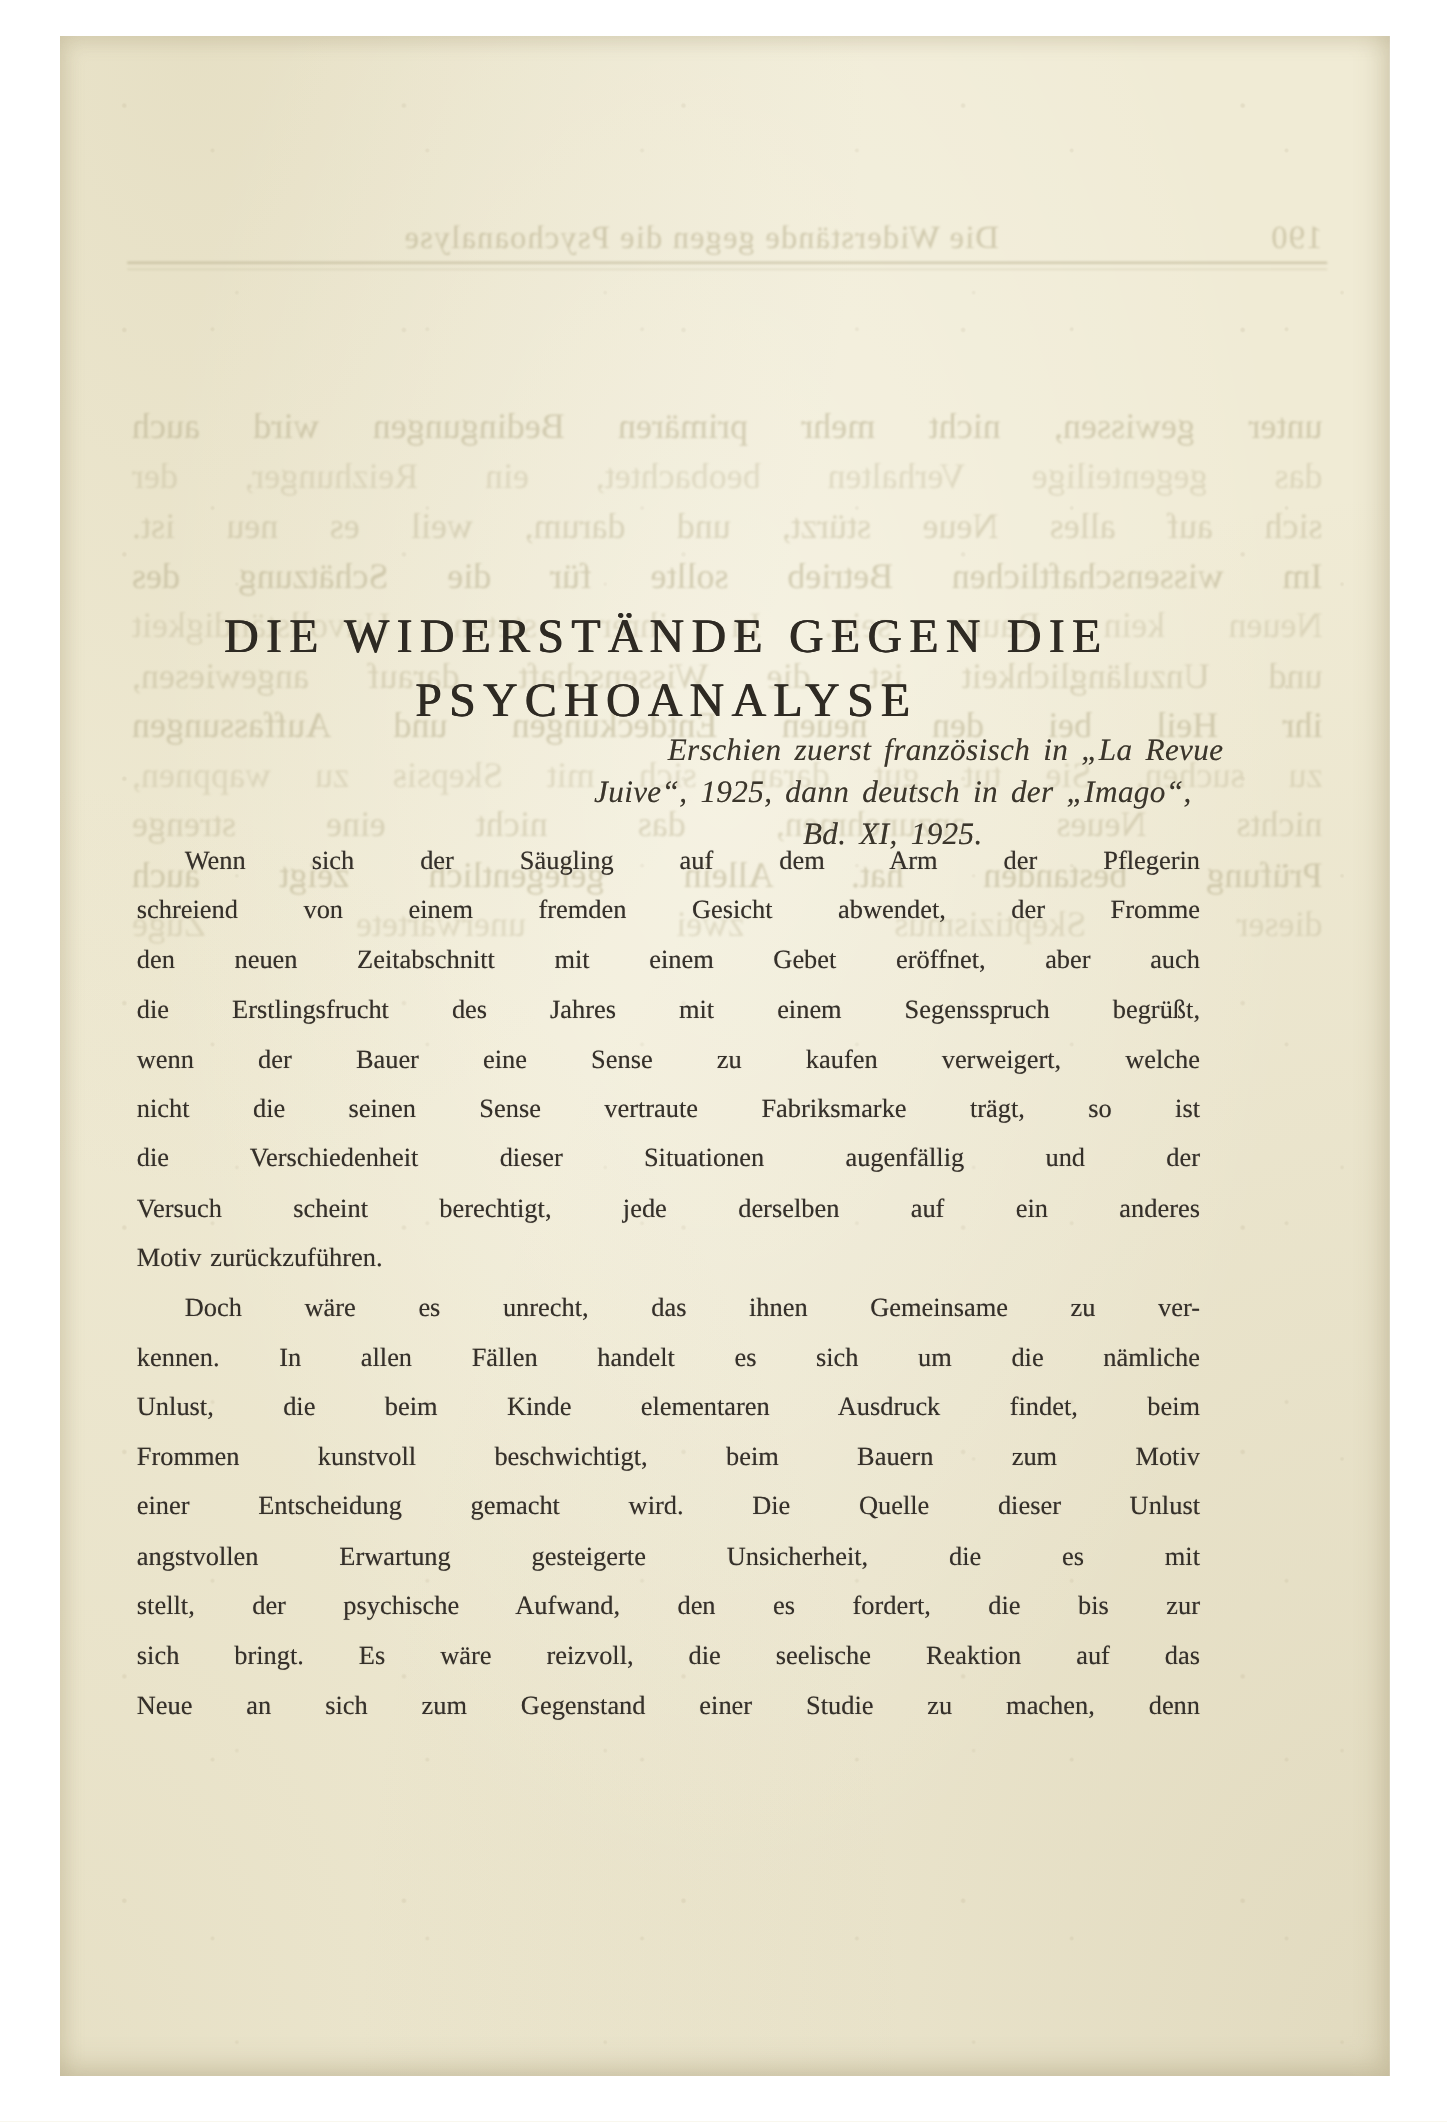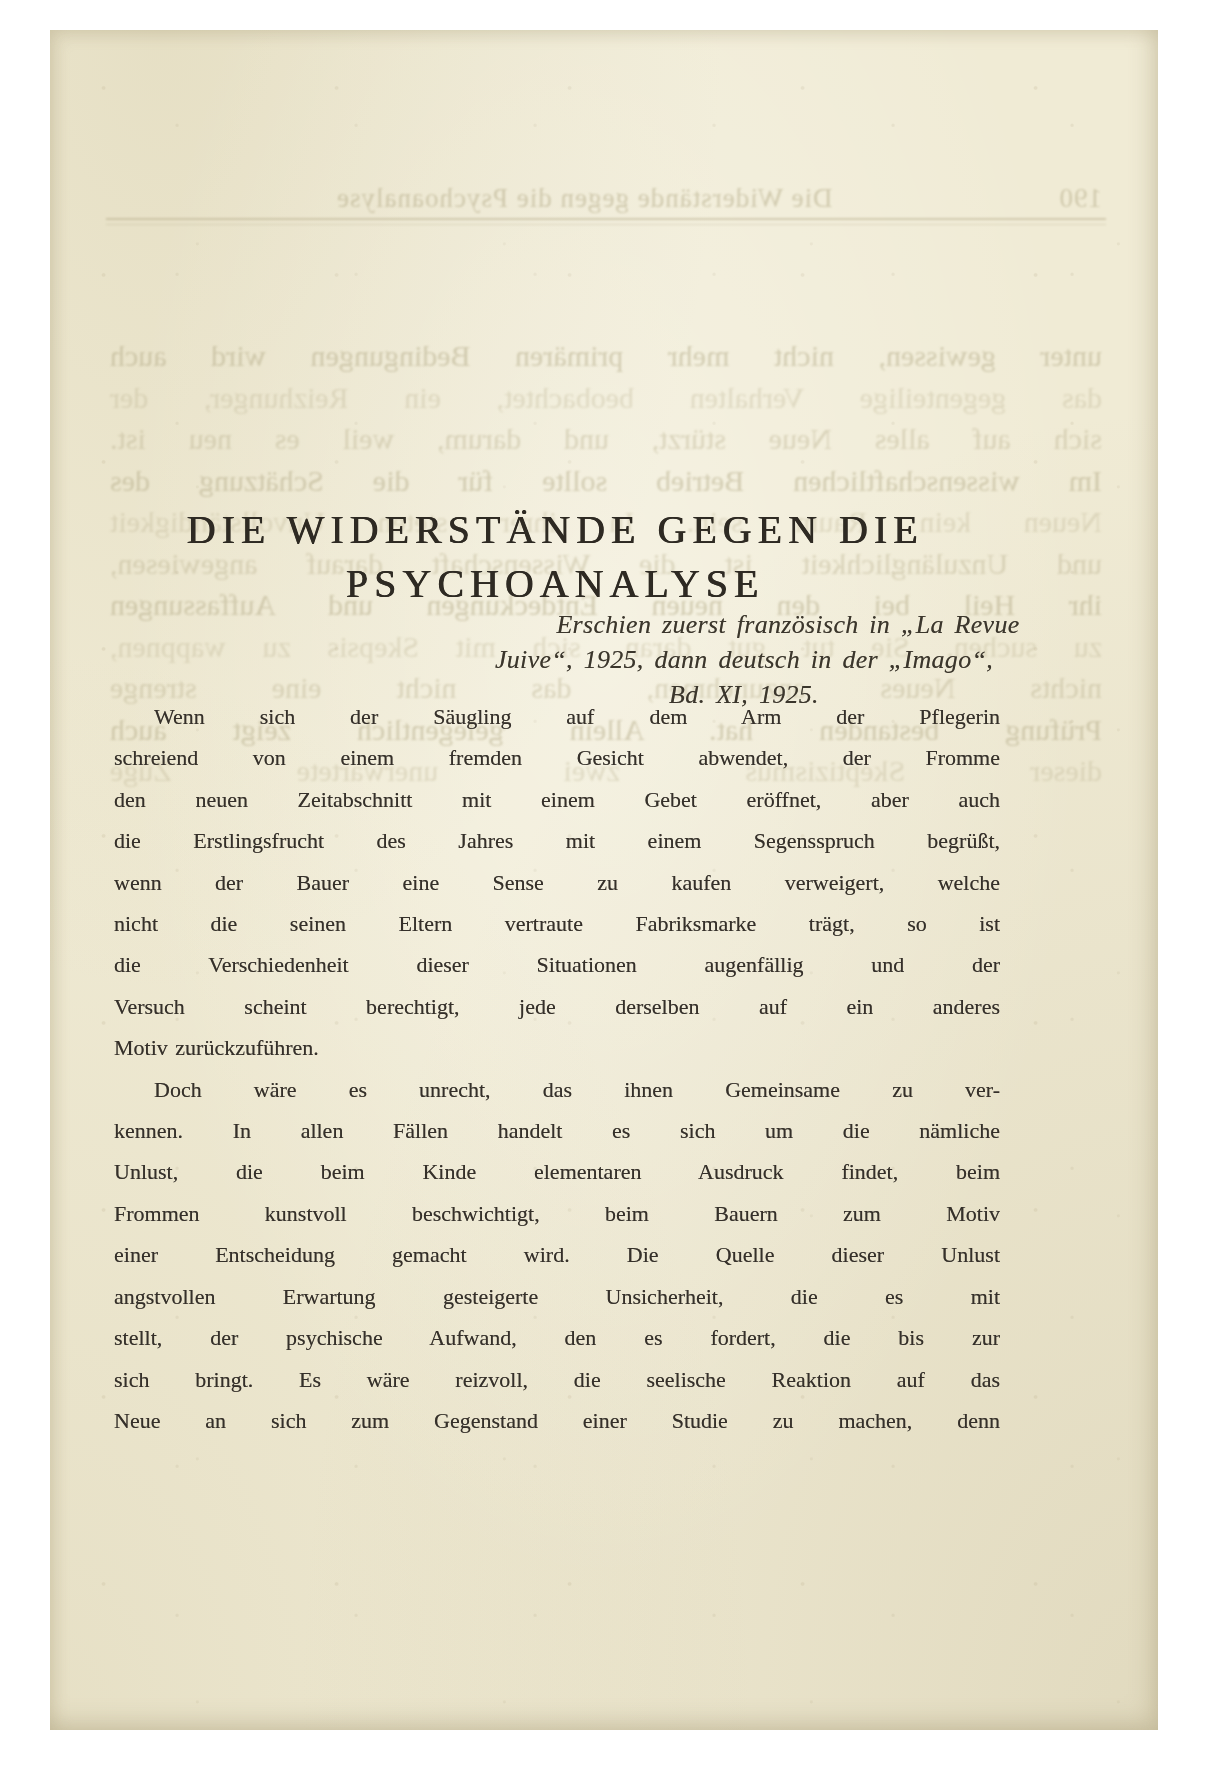--- a/index.html
+++ b/index.html
@@ -128,21 +128,21 @@
       <div class="line">Bd. XI, 1925.</div>
     </div>
 
   <div class="bodytext ink">
     <div class="para end-flush-left">
         <div class="line">Wenn sich der Säugling auf dem Arm der Pflegerin</div>
         <div class="line">schreiend von einem fremden Gesicht abwendet, der Fromme</div>
         <div class="line">den neuen Zeitabschnitt mit einem Gebet eröffnet, aber auch</div>
         <div class="line">die Erstlingsfrucht des Jahres mit einem Segensspruch begrüßt,</div>
         <div class="line">wenn der Bauer eine Sense zu kaufen verweigert, welche</div>
-        <div class="line">nicht die seinen Eltern vertraute Fabriksmarke trägt, so ist</div>
+        <div class="line">nicht die seinen Sense vertraute Fabriksmarke trägt, so ist</div>
         <div class="line">die Verschiedenheit dieser Situationen augenfällig und der</div>
         <div class="line">Versuch scheint berechtigt, jede derselben auf ein anderes</div>
         <div class="line">Motiv zurückzuführen.</div>
       </div>
     <div class="para">
         <div class="line">Doch wäre es unrecht, das ihnen Gemeinsame zu ver-</div>
         <div class="line">kennen. In allen Fällen handelt es sich um die nämliche</div>
         <div class="line">Unlust, die beim Kinde elementaren Ausdruck findet, beim</div>
         <div class="line">Frommen kunstvoll beschwichtigt, beim Bauern zum Motiv</div>
         <div class="line">einer Entscheidung gemacht wird. Die Quelle dieser Unlust</div>

